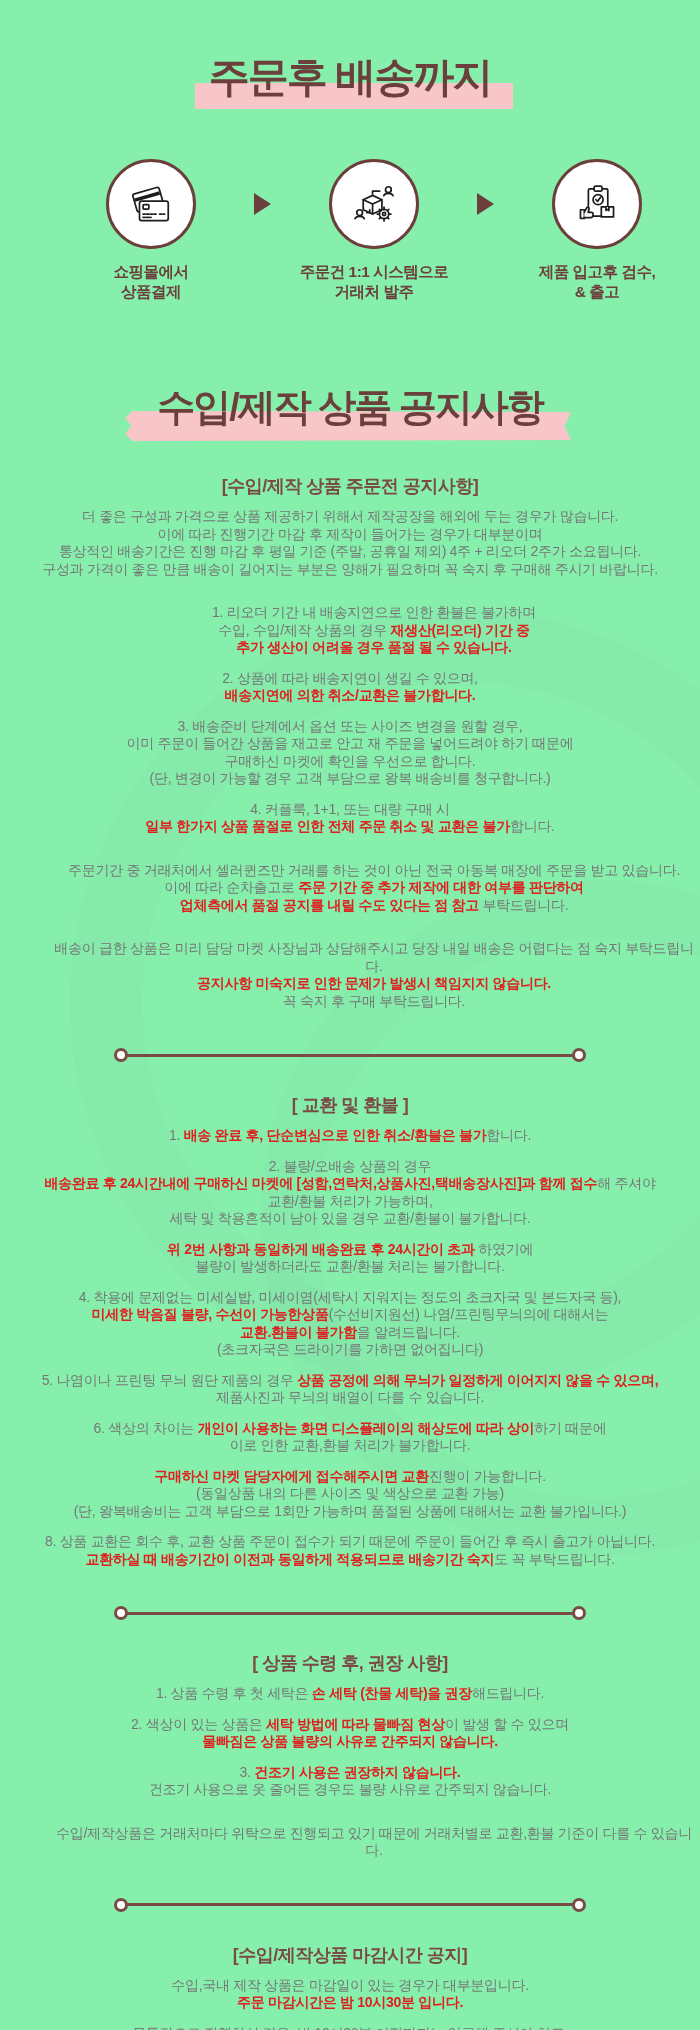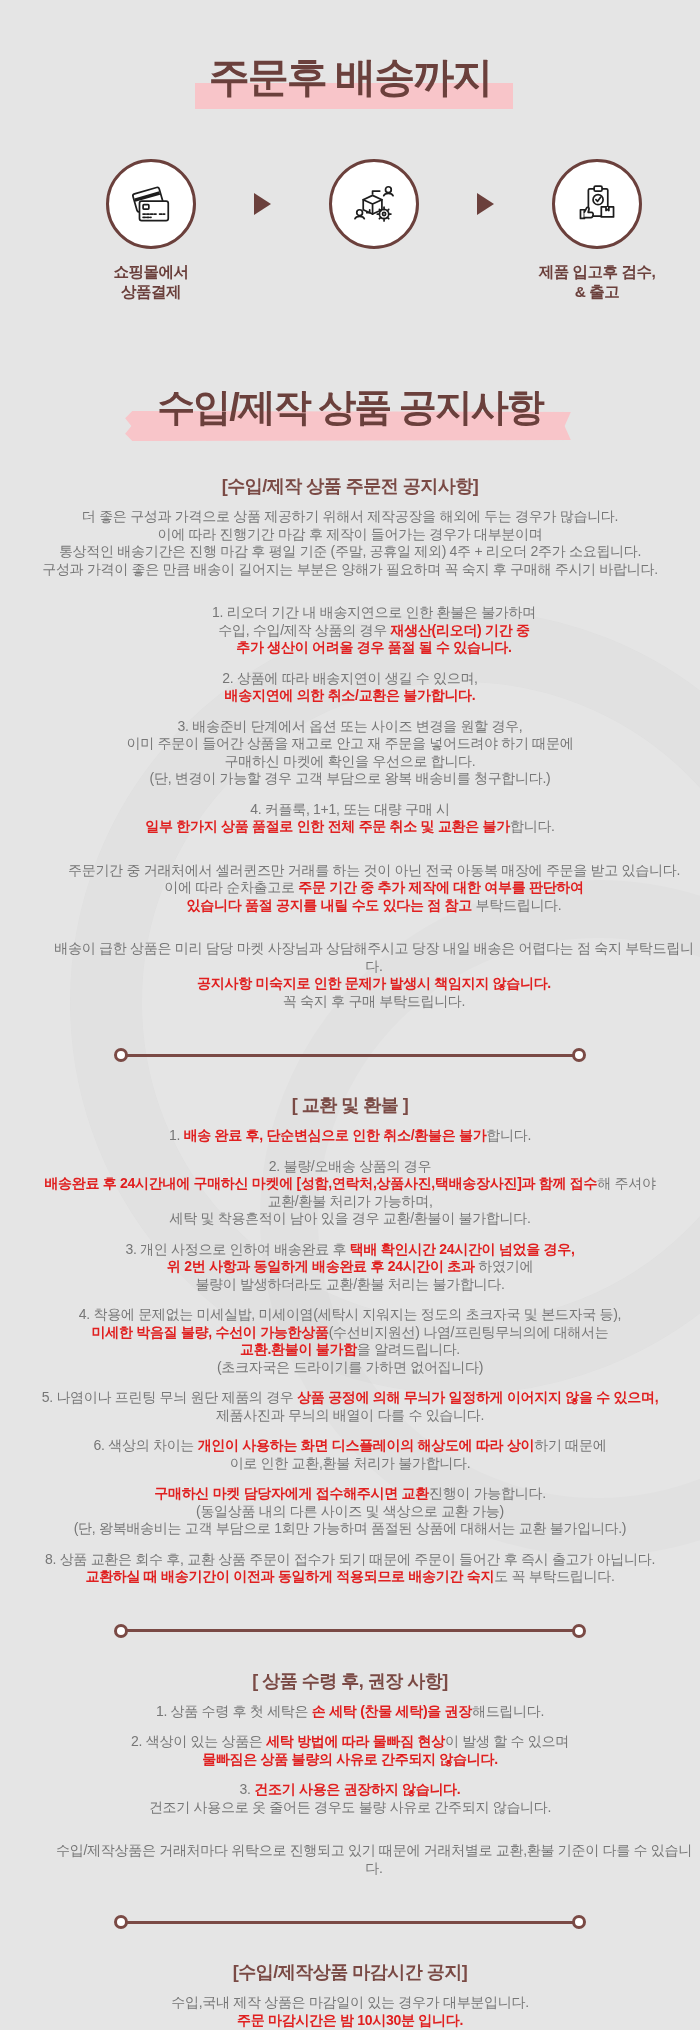--- a/index.html
+++ b/index.html
@@ -1,18 +1,18 @@
 <!DOCTYPE html>
 <html style="--maroon: #6b403c; --heading: #7a4a45; --pink: #f8c5c9; --red: #e01f1f; --gray: #767676;"><head>
 <meta charset="utf-8">
 <style>
   html,body{margin:0;padding:0;background:#fff;}
   .page{
     position:relative;width:700px;height:2030px;margin:0 auto;overflow:hidden;
-    background:#e5e5e5;font-family:"Liberation Sans","DejaVu Sans",sans-serif;
+    background:#86efac;font-family:"Liberation Sans","DejaVu Sans",sans-serif;
     text-align:center;
   }
   
   .wm{position:absolute;border-radius:50%;pointer-events:none;}
   .wm1{left:70px;top:610px;width:640px;height:640px;border:72px solid rgba(130,130,130,0.04);}
   .wm2{left:260px;top:880px;width:560px;height:560px;border:58px solid rgba(130,130,130,0.03);}
 
   
   .big-title{
     margin:0;font-weight:900;color:var(--maroon);
@@ -125,20 +125,24 @@
             <line x1="41.5" y1="50.5" x2="39.5" y2="52.5"></line>
           </g>
           <circle class="ink paper" cx="52" cy="12" r="4"></circle>
           <path class="ink" d="M45.5 20.5 c1.5-4.5 11.5-4.5 13 0"></path>
           <circle class="ink paper" cx="12" cy="44" r="4"></circle>
           <path class="ink" d="M5.5 52.5 c1.5-4.5 11.5-4.5 13 0"></path>
           <path class="ink" d="M40 14 H30 V18"></path>
           <path class="ink" d="M22 44 H26 V40"></path>
         </svg>
       </div>
+      <div class="step-caption">
+        <div>주문건 1:1 시스템으로</div>
+        <div>거래처 발주</div>
+      </div>
     </div>
 
     <div class="flow-arrow"></div>
 
     <div class="step">
       <div class="step-circle">
         <svg width="46" height="46" viewBox="0 0 64 64">
           <rect class="ink paper" x="20" y="11" width="27" height="38" rx="2"></rect>
           <rect class="ink paper" x="28" y="7" width="11" height="7" rx="2"></rect>
           <circle class="ink paper" cx="33.5" cy="26" r="7"></circle>
@@ -184,21 +188,21 @@
         <div><span class="gr">구매하신 마켓에 확인을 우선으로 합니다.</span></div>
         <div><span class="gr">(단, 변경이 가능할 경우 고객 부담으로 왕복 배송비를 청구합니다.)</span></div>
       </div>
       <div class="para">
         <div><span class="gr">4. 커플룩, 1+1, 또는 대량 구매 시</span></div>
         <div><span class="red">일부 한가지 상품 품절로 인한 전체 주문 취소 및 교환은 불가</span><span class="gr">합니다.</span></div>
       </div>
       <div class="para mt-lg">
         <div><span class="gr">주문기간 중 거래처에서 셀러퀸즈만 거래를 하는 것이 아닌 전국 아동복 매장에 주문을 받고 있습니다.</span></div>
         <div><span class="gr">이에 따라 순차출고로 </span><span class="red">주문 기간 중 추가 제작에 대한 여부를 판단하여</span></div>
-        <div><span class="red">있습니다 품절 공지를 내릴 수도 있다는 점 참고</span><span class="gr"> 부탁드립니다.</span></div>
+        <div><span class="red">업체측에서 품절 공지를 내릴 수도 있다는 점 참고</span><span class="gr"> 부탁드립니다.</span></div>
       </div>
       <div class="para mt-lg">
         <div><span class="gr">배송이 급한 상품은 미리 담당 마켓 사장님과 상담해주시고 당장 내일 배송은 어렵다는 점 숙지 부탁드립니다.</span></div>
         <div><span class="red">공지사항 미숙지로 인한 문제가 발생시 책임지지 않습니다.</span></div>
         <div><span class="gr">꼭 숙지 후 구매 부탁드립니다.</span></div>
       </div>
       <div class="divider">
         <span class="dot"></span>
         <span class="line"></span>
         <span class="dot"></span>
@@ -209,21 +213,20 @@
       <div class="para">
         <div><span class="gr">1. </span><span class="red">배송 완료 후, 단순변심으로 인한 취소/환불은 불가</span><span class="gr">합니다.</span></div>
       </div>
       <div class="para">
         <div><span class="gr">2. 불량/오배송 상품의 경우</span></div>
         <div><span class="red">배송완료 후 24시간내에 구매하신 마켓에 [성함,연락처,상품사진,택배송장사진]과 함께 접수</span><span class="gr">해 주셔야</span></div>
         <div><span class="gr">교환/환불 처리가 가능하며,</span></div>
         <div><span class="gr">세탁 및 착용흔적이 남아 있을 경우 교환/환불이 불가합니다.</span></div>
       </div>
       <div class="para">
-        <div><span class="gr">3. 개인 사정으로 인하여 배송완료 후 </span><span class="red">택배 확인시간 24시간이 넘었을 경우,</span></div>
         <div><span class="red">위 2번 사항과 동일하게 배송완료 후 24시간이 초과</span><span class="gr"> 하였기에</span></div>
         <div><span class="gr">불량이 발생하더라도 교환/환불 처리는 불가합니다.</span></div>
       </div>
       <div class="para">
         <div><span class="gr">4. 착용에 문제없는 미세실밥, 미세이염(세탁시 지워지는 정도의 초크자국 및 본드자국 등),</span></div>
         <div><span class="red">미세한 박음질 불량, 수선이 가능한상품</span><span class="gr">(수선비지원선) 나염/프린팅무늬의에 대해서는</span></div>
         <div><span class="red">교환.환불이 불가함</span><span class="gr">을 알려드립니다.</span></div>
         <div><span class="gr">(초크자국은 드라이기를 가하면 없어집니다)</span></div>
       </div>
       <div class="para">

